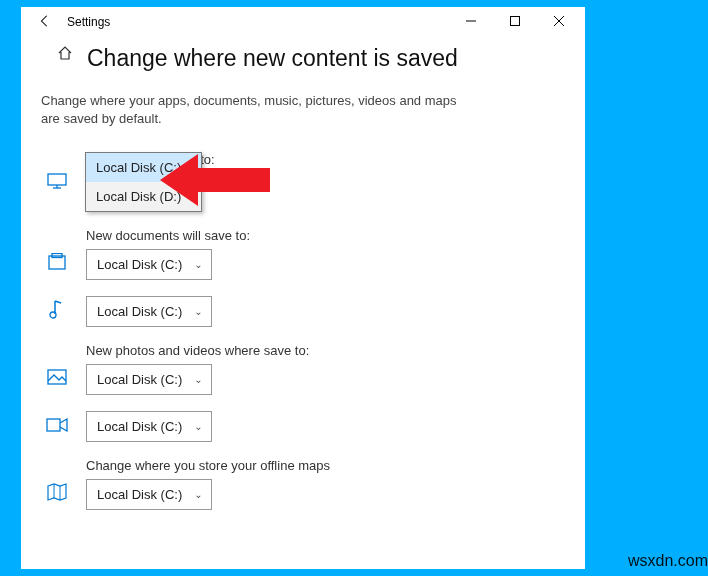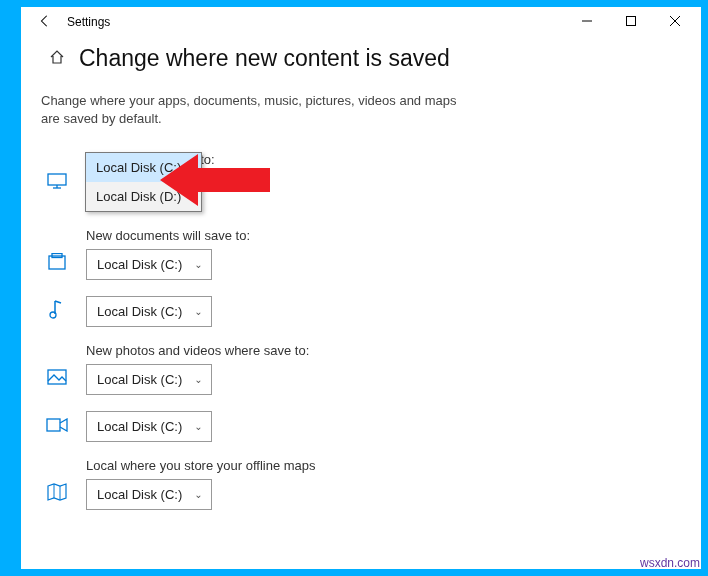--- a/index.html
+++ b/index.html
@@ -1,39 +1,39 @@
 <!DOCTYPE html>
 <html><head>
 <meta charset="utf-8">
 <style>
 *{box-sizing:border-box;margin:0;padding:0;font-family:"Segoe UI",Arial,sans-serif}
 body{background:#00aeff;width:708px;height:576px;overflow:hidden;position:relative}
-.window{position:absolute;left:21px;top:7px;width:680px;height:562px;background:#fff}
+.window{position:absolute;left:21px;top:7px;width:564px;height:562px;background:#fff}
 .titlebar{height:30px;display:flex;align-items:center;padding:0 4px 0 10px;font-size:12px;color:#000}
 .titlebar .back{width:28px;text-align:center;font-size:13px}
 .titlebar .title{margin-left:8px}
 .titlebar .spacer{flex:1}
 .tbtn{width:44px;height:30px;text-align:center;line-height:30px;font-size:11px;color:#000}
-.header{display:flex;align-items:center;padding:8px 20px 14px 28px}
+.header{display:flex;align-items:flex-start;padding:8px 20px 14px 36px}
 .header .home{width:18px;font-size:15px;color:#333}
 .header .htxt{font-size:23px;font-weight:400;margin-left:12px;color:#111}
 .content{padding:6px 20px 0 20px}
 .desc{font-size:13px;color:#444;line-height:1.4;max-width:420px;margin-bottom:24px}
 .section{margin-bottom:16px;position:relative}
 .lbl{font-size:13px;color:#333;margin-left:45px;margin-bottom:6px}
 .row{display:flex;align-items:center}
 .ico{width:32px;text-align:center;margin-right:13px;color:#0078d4;font-size:17px}
 .dd{border:1px solid #999;height:31px;min-width:117px;display:flex;align-items:center;padding:0 8px 0 10px;font-size:13px;color:#222;background:#fff;position:relative}
 .dd .chev{margin-left:auto;padding-left:12px;font-size:10px;color:#555}
 .dropdown{position:absolute;left:44px;top:0;border:1px solid #7a7a7a;background:#f2f2f2;box-shadow:2px 2px 4px rgba(0,0,0,0.25);z-index:5}
 .dropdown .opt{padding:7px 20px 7px 10px;font-size:13px;color:#222;min-width:100px}
 .dropdown .opt.sel{background:#cce8ff}
 .arrow{position:absolute;left:160px;top:150px;z-index:10}
 .arrow svg{display:block}
-.watermark{position:absolute;right:8px;bottom:6px;font-size:12px;color:#4c1d95;opacity:.9}
+.watermark{position:absolute;right:0;bottom:6px;font-size:16px;color:#000000;opacity:.9}
 </style>
 </head>
 <body>
 
 <div class="window">
 
   <div class="titlebar">
     <div class="back">
       <svg width="14" height="14" viewBox="0 0 16 16">
           <path d="M10 2 L4 8 L10 14" stroke="#000" stroke-width="1.2" fill="none"></path>
@@ -145,21 +145,21 @@
             </svg>
         </div>
         <div class="dd">
           <span>Local Disk (C:)</span>
           <span class="chev">⌄</span>
         </div>
       </div>
     </div>
 
     <div class="section">
-      <div class="lbl">Local where you store your offline maps</div>
+      <div class="lbl">Change where you store your offline maps</div>
       <div class="row">
         <div class="ico">
           <svg width="20" height="18" viewBox="0 0 20 18">
               <path d="M1 3 L7 1 L13 3 L19 1 V15 L13 17 L7 15 L1 17 Z" stroke="#0078d4" stroke-width="1.2" fill="none"></path>
               <line x1="7" y1="1" x2="7" y2="15" stroke="#0078d4" stroke-width="1"></line>
               <line x1="13" y1="3" x2="13" y2="17" stroke="#0078d4" stroke-width="1"></line>
             </svg>
         </div>
         <div class="dd">
           <span>Local Disk (C:)</span>

